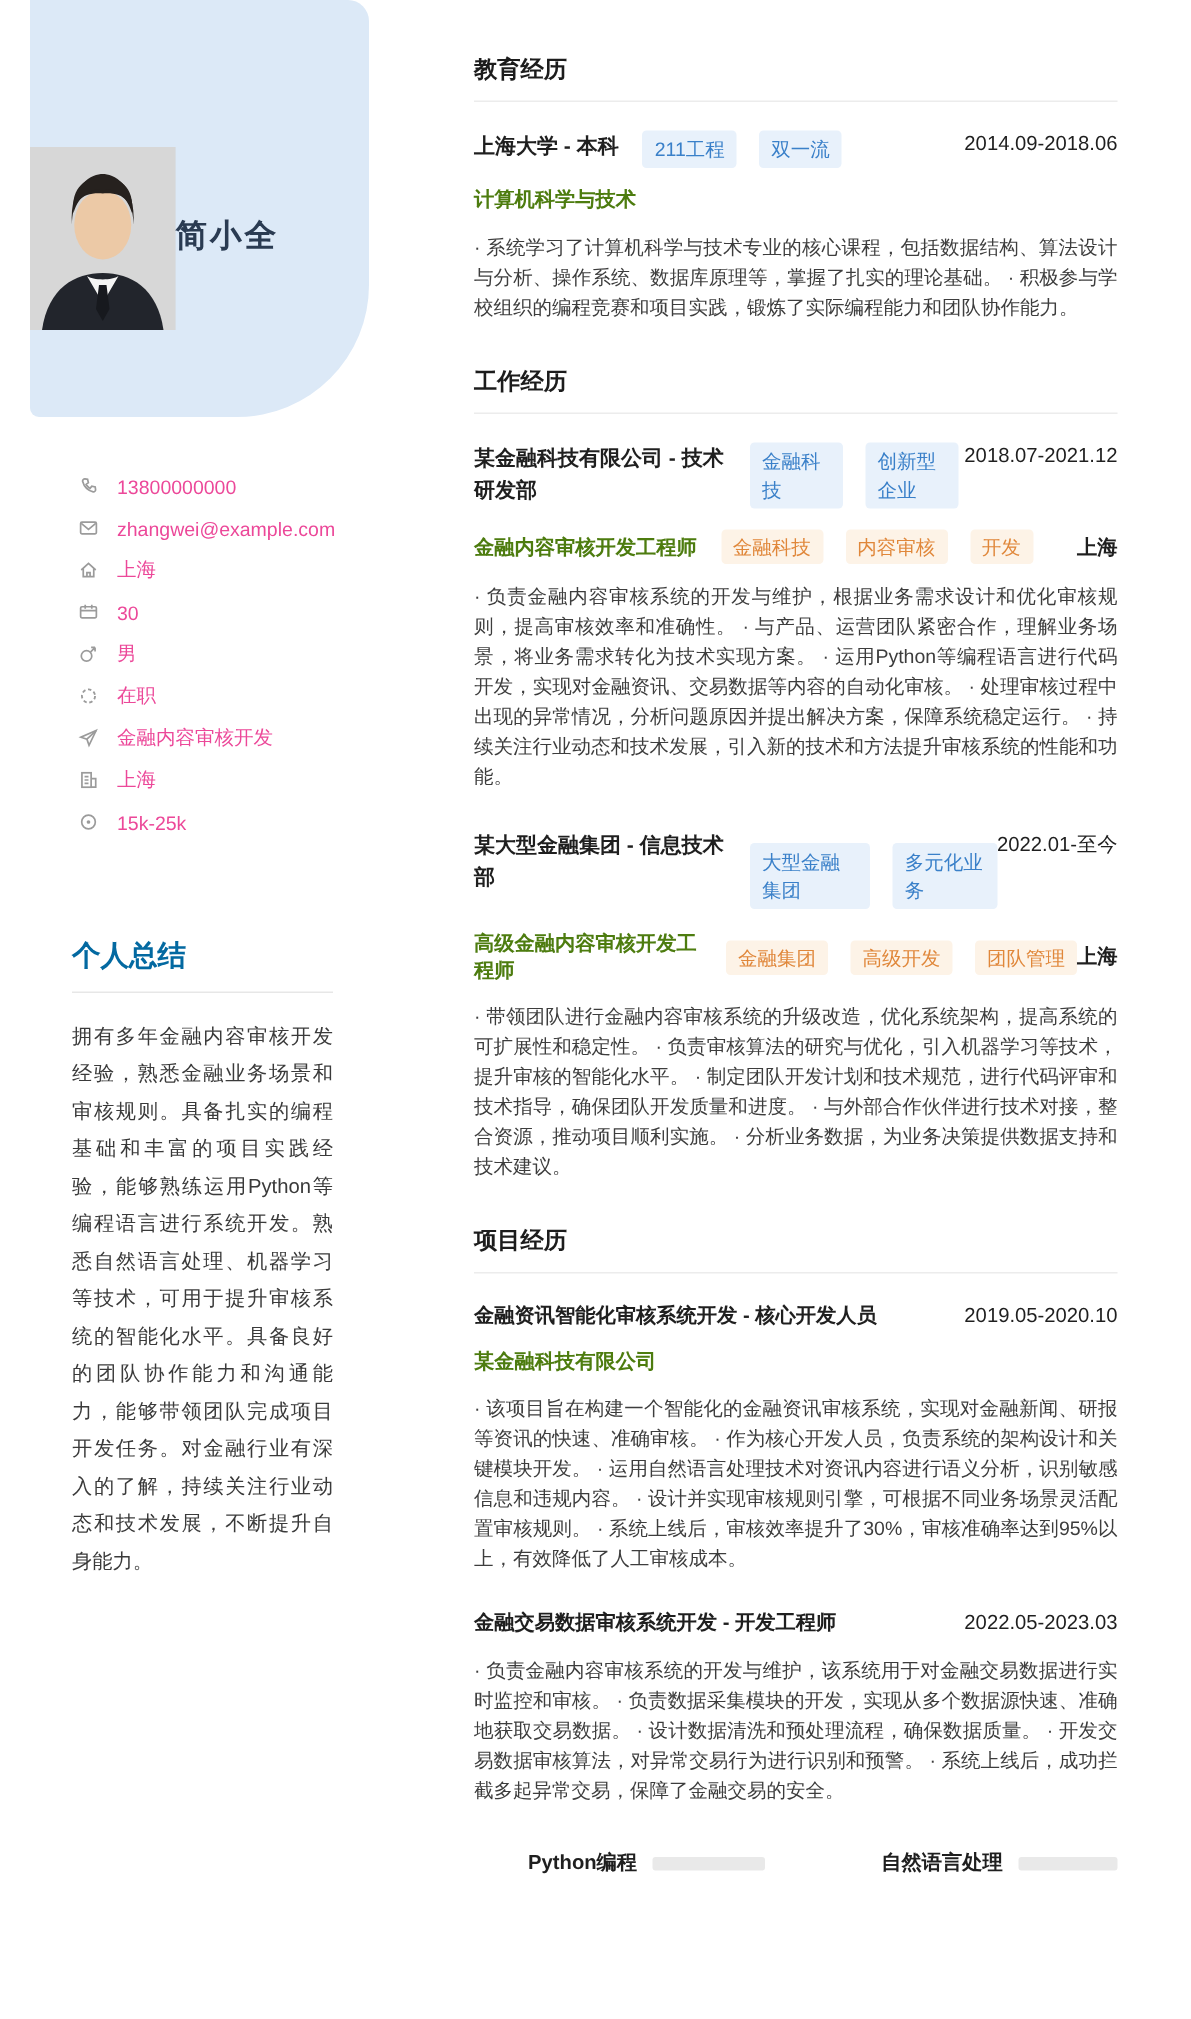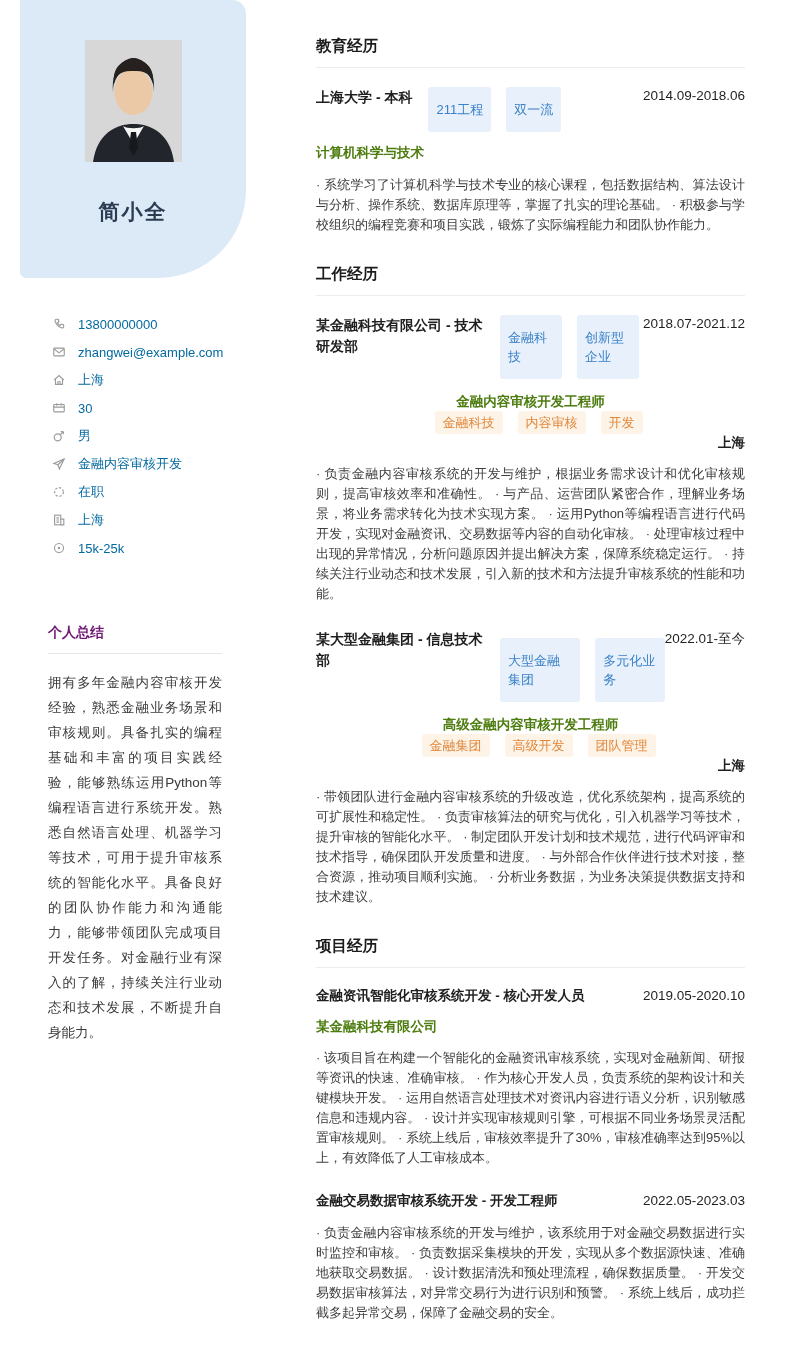--- a/index.html
+++ b/index.html
@@ -3,55 +3,55 @@
 <meta charset="utf-8">
 <style>
   * { margin:0; padding:0; box-sizing:border-box; }
   html,body { width:794px; height:1346px; background:#ffffff; overflow:hidden;
     font-family:"Liberation Sans","DejaVu Sans",sans-serif; color:#333; }
   .page { width:794px; height:1346px; display:flex; }
 
   
   .sidebar { width:300px; flex:0 0 300px; }
   .side-card { margin-left:20px; width:226px; height:278px; background:#dce9f7;
-    border-radius:0 14px 88px 6px; display:flex; flex-direction:column; align-items:center; }
+    border-radius:0 14px 88px 6px; display:flex; flex-direction:row; align-items:center; }
   .photo-wrap { margin-top:40px; width:97px; height:122px; overflow:hidden; background:#d6d6d6; }
   .photo-wrap svg { display:block; }
   .side-name { margin-top:36px; font-size:21px; font-weight:bold; color:#2a3b52; letter-spacing:2px; }
 
   .contact-list { margin:32px 0 0 52px; }
   .contact-item { display:flex; align-items:center; height:28px; }
   .contact-item .c-icon { width:14px; height:14px; margin-right:12px; flex:0 0 14px; display:flex; align-items:center; }
   .contact-item .c-icon svg { display:block; }
-  .contact-item .c-text { font-size:13px; color:#0369a1; }
+  .contact-item .c-text { font-size:13px; color:#ec4899; }
 
   .summary { margin:62px 0 0 48px; width:174px; }
-  .summary h2 { font-size:14px; font-weight:bold; color:#701a75; padding-bottom:11px;
+  .summary h2 { font-size:19px; font-weight:bold; color:#0369a1; padding-bottom:11px;
     border-bottom:1px solid #e7e7e7; }
   .summary p { margin-top:16px; font-size:13.5px; line-height:25px; color:#3a3a3a; text-align:justify; }
 
   
   .main { flex:1; padding:36px 49px 0 16px; }
   .section { margin-bottom:29px; }
   .sec-title { font-size:15.5px; font-weight:bold; color:#1c1c1c; padding-bottom:10px;
     border-bottom:1px solid #ececec; margin-bottom:19px; }
 
   .row { display:flex; align-items:flex-start; }
   .date { margin-left:auto; font-size:13.5px; font-weight:normal; color:#1f1f1f; white-space:nowrap; padding-top:1px; }
   .loc  { margin-left:auto; font-size:13.5px; font-weight:bold; color:#1f1f1f; white-space:nowrap; }
 
   .entry-head { margin-bottom:12px; }
   .school, .company { font-size:14px; font-weight:bold; color:#1f1f1f; line-height:21px; }
   .company { width:168px; flex:0 0 168px; }
   .major, .position, .proj-company { font-size:13.5px; font-weight:bold; color:#4d7c0f; }
-  .title-row { margin:14px 0 12px; align-items:center;flex-direction:column; }
+  .title-row { margin:14px 0 12px; align-items:center; }
 
   .tags { display:flex; gap:15px; margin-left:16px; }
   .tag-blue { background:#e8f1fb; color:#3a80c9; font-size:13px; line-height:19px;
-    padding:13px 8px; border-radius:3px; }
+    padding:3px 8px; border-radius:3px; }
   .tag-blue.narrow { max-width:62px; }
   .tag-orange { background:#fdf3e7; color:#e0873a; font-size:13px; line-height:19px;
     padding:2px 8px; border-radius:3px; white-space:nowrap; }
   .desc { font-size:13px; line-height:20px; color:#3d3d3d; text-align:justify; }
 
   .work-entry { margin-bottom:25px; }
   .proj-entry { margin-bottom:24px; }
   .proj-entry .row { margin-bottom:13px; }
   .proj-title { font-size:13.5px; font-weight:bold; color:#1f1f1f; }
   .proj-company { margin-bottom:12px; }
@@ -125,34 +125,34 @@
         <span class="c-icon">
           <svg width="14" height="14" viewBox="0 0 16 16" fill="none" stroke="#9b9b9b" stroke-width="1.3">
               <circle cx="6.5" cy="9.5" r="4"></circle>
               <path d="M9.5 6.5 13 3M13 3h-3M13 3v3"></path>
             </svg>
         </span>
         <span class="c-text">男</span>
       </div>
       <div class="contact-item">
         <span class="c-icon">
+          <svg width="14" height="14" viewBox="0 0 16 16" fill="none" stroke="#9b9b9b" stroke-width="1.4">
+              <circle cx="8" cy="8" r="5" stroke-dasharray="2.6 2"></circle>
+            </svg>
+        </span>
+        <span class="c-text">在职</span>
+      </div>
+      <div class="contact-item">
+        <span class="c-icon">
           <svg width="14" height="14" viewBox="0 0 16 16" fill="none" stroke="#9b9b9b" stroke-width="1.3">
               <path d="M13.8 2.3 2.2 7.4l4.6 1.5 1.6 4.7 5.4-11.3z"></path>
               <path d="M6.8 8.9l7-6.6"></path>
             </svg>
         </span>
         <span class="c-text">金融内容审核开发</span>
-      </div>
-      <div class="contact-item">
-        <span class="c-icon">
-          <svg width="14" height="14" viewBox="0 0 16 16" fill="none" stroke="#9b9b9b" stroke-width="1.4">
-              <circle cx="8" cy="8" r="5" stroke-dasharray="2.6 2"></circle>
-            </svg>
-        </span>
-        <span class="c-text">在职</span>
       </div>
       <div class="contact-item">
         <span class="c-icon">
           <svg width="14" height="14" viewBox="0 0 16 16" fill="none" stroke="#9b9b9b" stroke-width="1.3">
               <rect x="3" y="2.5" width="7" height="11"></rect>
               <path d="M10 7h3.5v6.5H10M5 5.5h3M5 8h3M5 10.5h3"></path>
             </svg>
         </span>
         <span class="c-text">上海</span>
       </div>

